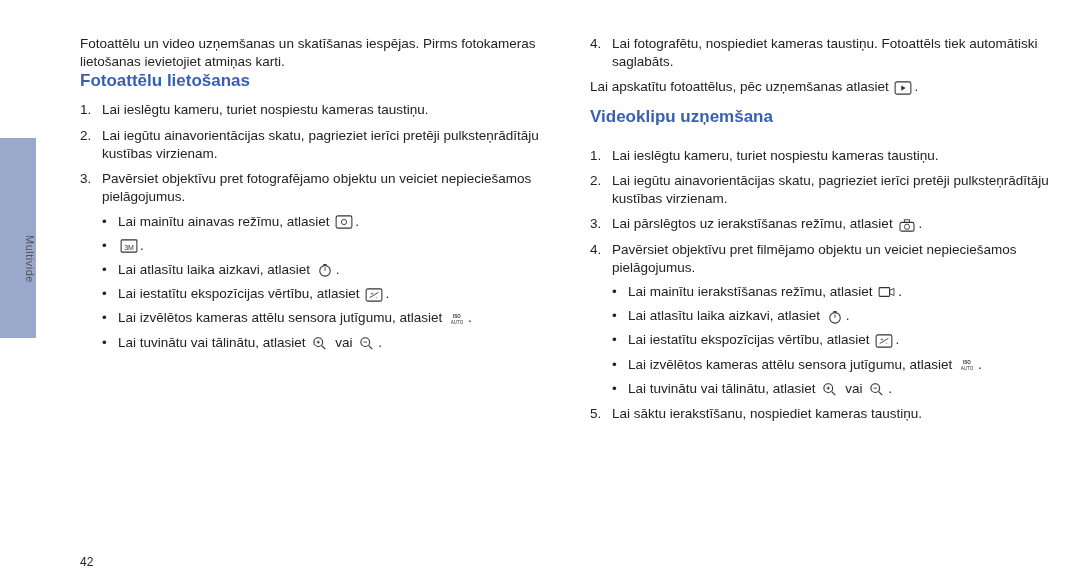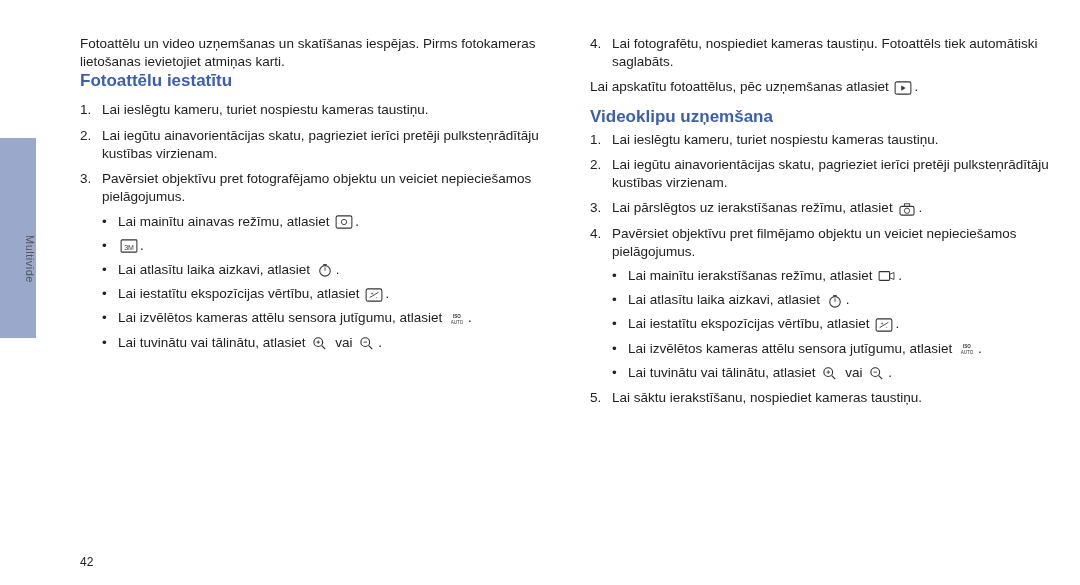--- a/index.html
+++ b/index.html
@@ -56,21 +56,21 @@
     .sub-title {
       font-size: 17px;
       font-weight: bold;
       color: #3a5fb0;
       margin-bottom: 10px;
     }
     .sub-title2 {
       font-size: 17px;
       font-weight: bold;
       color: #3a5fb0;
-      margin-bottom: 4px;
+      margin-bottom: 20px;
       margin-top: 6px;
     }
     ol {
       list-style: none;
       counter-reset: item;
     }
     ol > li {
       counter-increment: item;
       font-size: 13.5px;
       color: #222;
@@ -128,21 +128,21 @@
 </head>
 <body>
 
 <div class="sidebar-tab"></div>
 <div class="sidebar-label">Multivide</div>
 
 <div class="page">
 
   <div class="col">
     <p class="intro">Fotoattēlu un video uzņemšanas un skatīšanas iespējas. Pirms fotokameras lietošanas ievietojiet atmiņas karti.</p>
-    <div class="sub-title">Fotoattēlu iestatītu</div>
+    <div class="sub-title">Fotoattēlu lietošanas</div>
 
     <ol>
       <li>Lai ieslēgtu kameru, turiet nospiestu kameras taustiņu.</li>
       <li>Lai iegūtu ainavorientācijas skatu, pagrieziet ierīci pretēji pulksteņrādītāju kustības virzienam.</li>
       <li>
         <span>Pavērsiet objektīvu pret fotografējamo objektu un veiciet nepieciešamos pielāgojumus.</span>
         <ul>
           <li>
             <span>Lai mainītu ainavas režīmu, atlasiet </span>
             <span class="icon"><svg viewBox="0 0 20 16">

